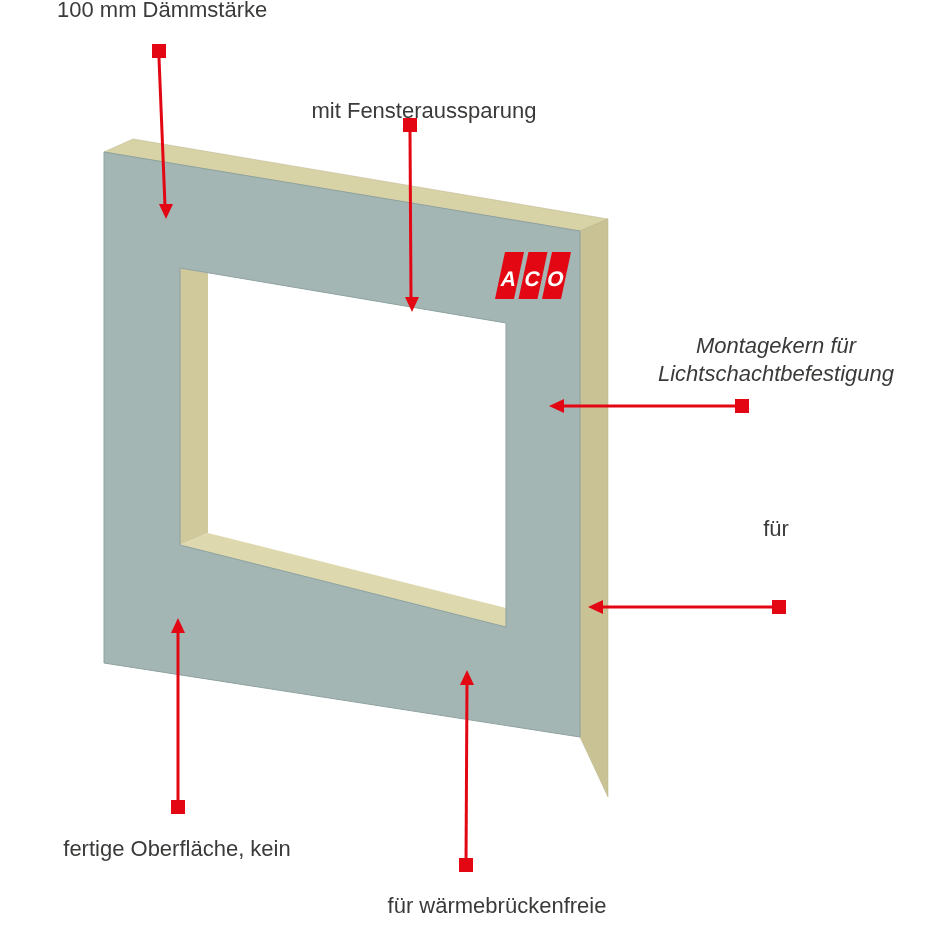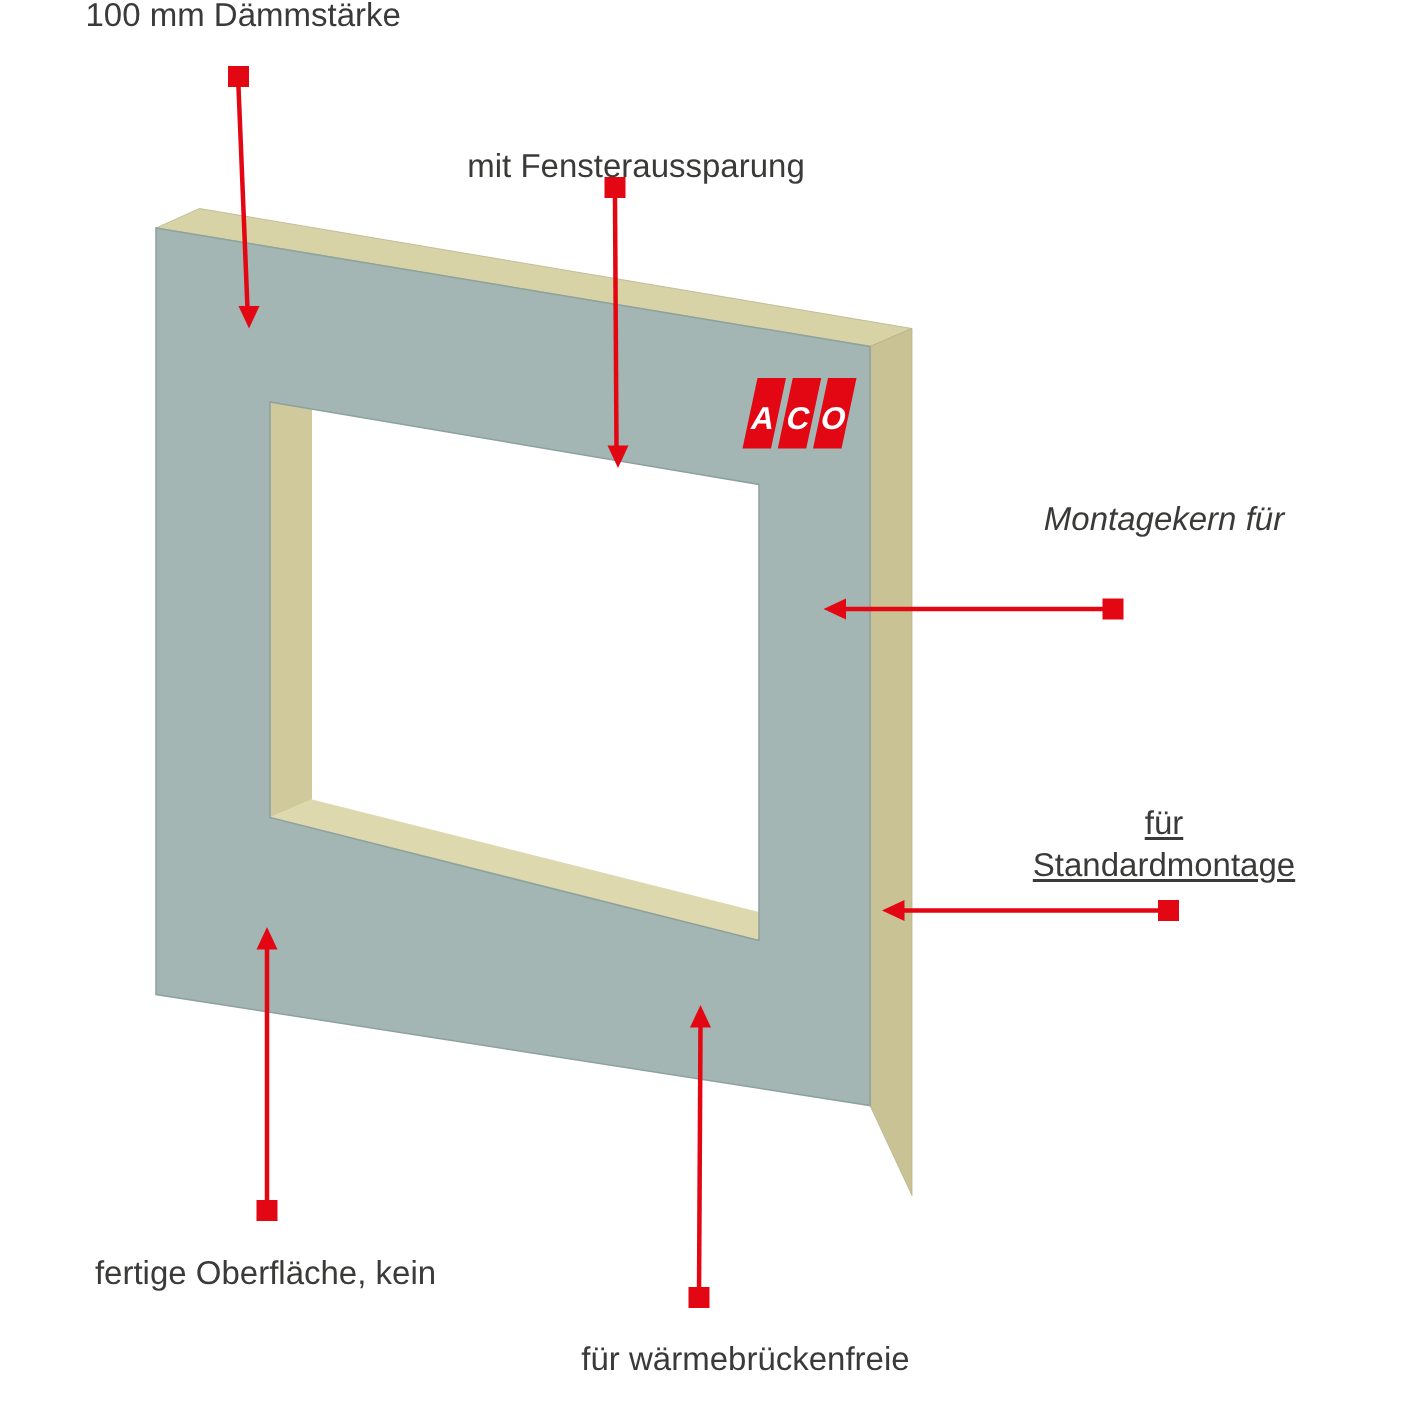--- a/index.html
+++ b/index.html
@@ -84,25 +84,25 @@
   <div class="label" style="left:57px; top:-4px; text-align:left;">
     <span>100 mm Dämmstärke</span>
   </div>
 
   <div class="label centered" style="left:424px; top:63px;margin-top:34px;">
     <span>mit Fensteraussparung</span>
   </div>
 
   <div class="label centered" style="left:776px; top:332px;font-style:italic;">
     <div>Montagekern für</div>
+    <div>Lichtschachtbefestigung</div>
   </div>
 
-  <div class="label centered" style="left:776px; top:535px;text-decoration:underline;">
+  <div class="label centered" style="left:776px; top:515px;">
     <div>für</div>
-    <div>Standardmontage</div>
   </div>
 
   <div class="label centered" style="left:177px; top:835px;text-align:center;">
     <div>fertige Oberfläche, kein</div>
   </div>
 
   <div class="label centered" style="left:497px; top:892px;">
     <div>für wärmebrückenfreie</div>
   </div>
 

